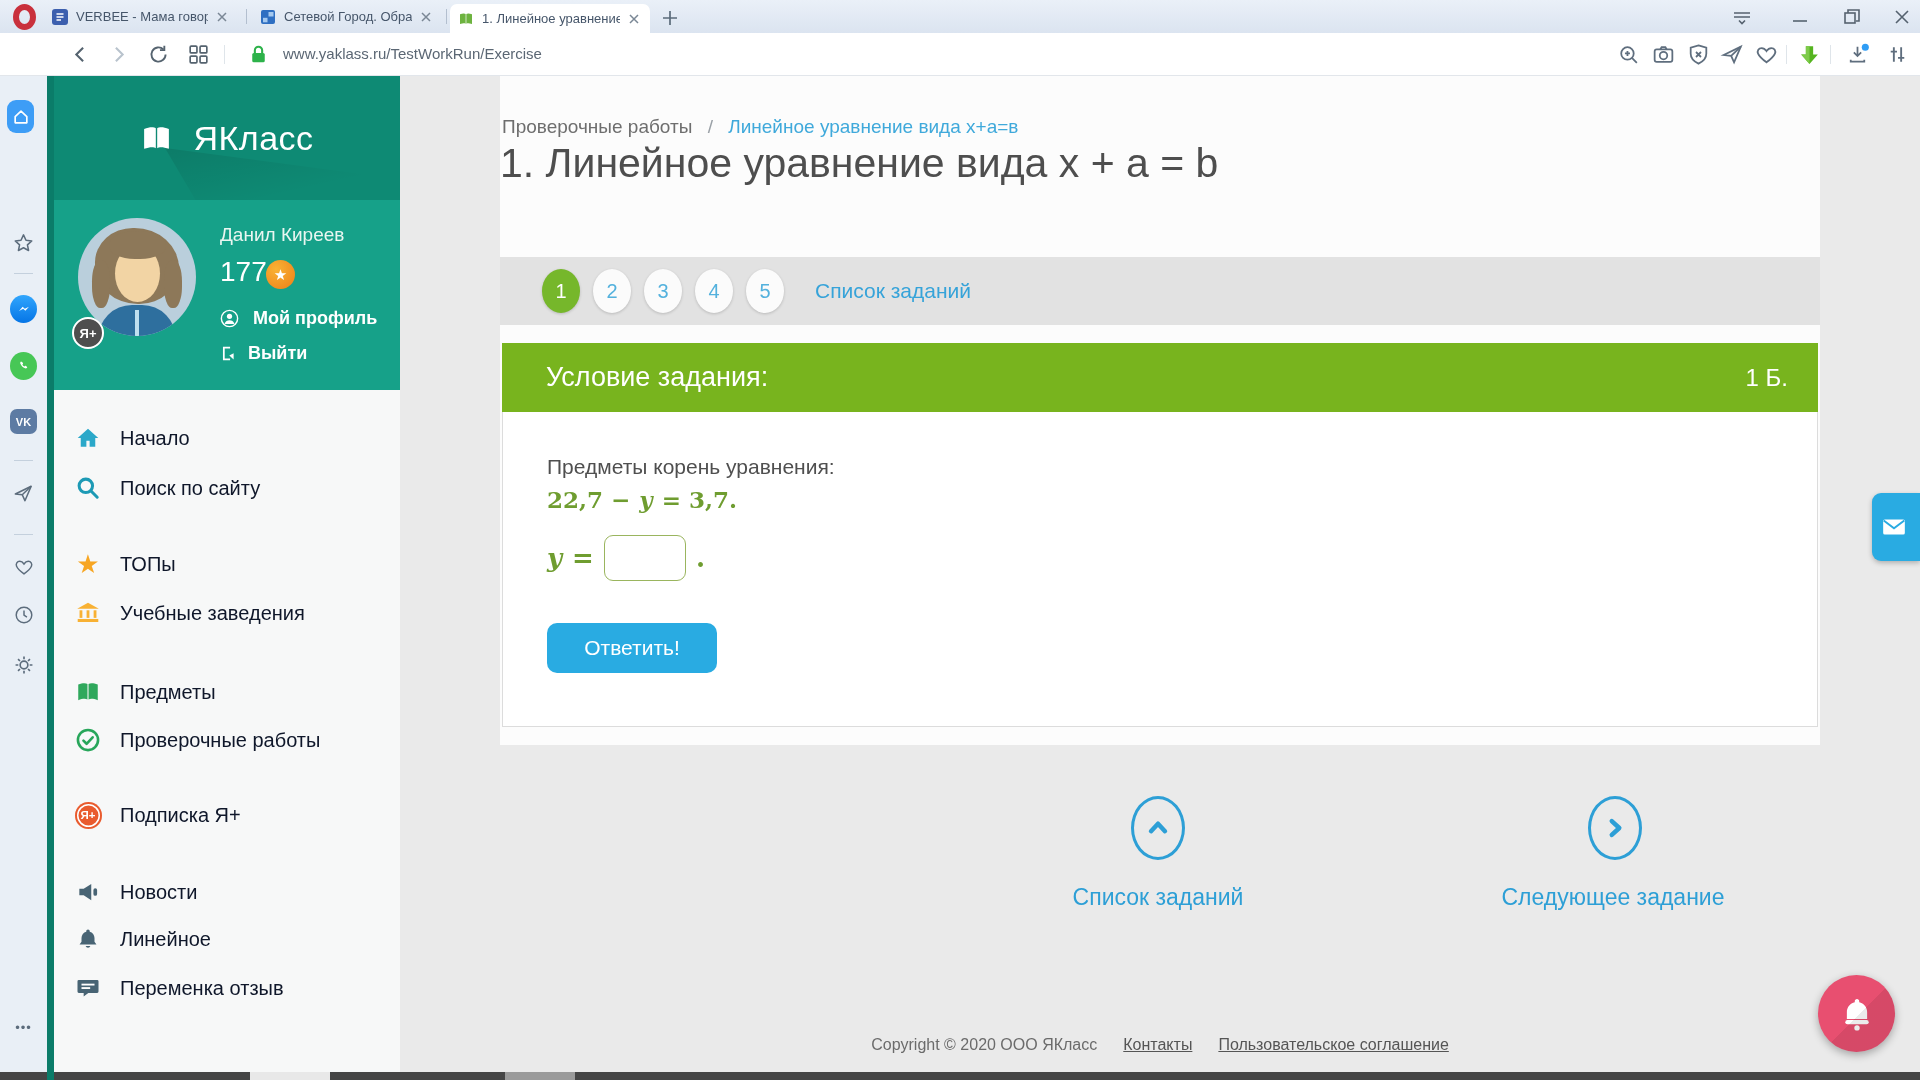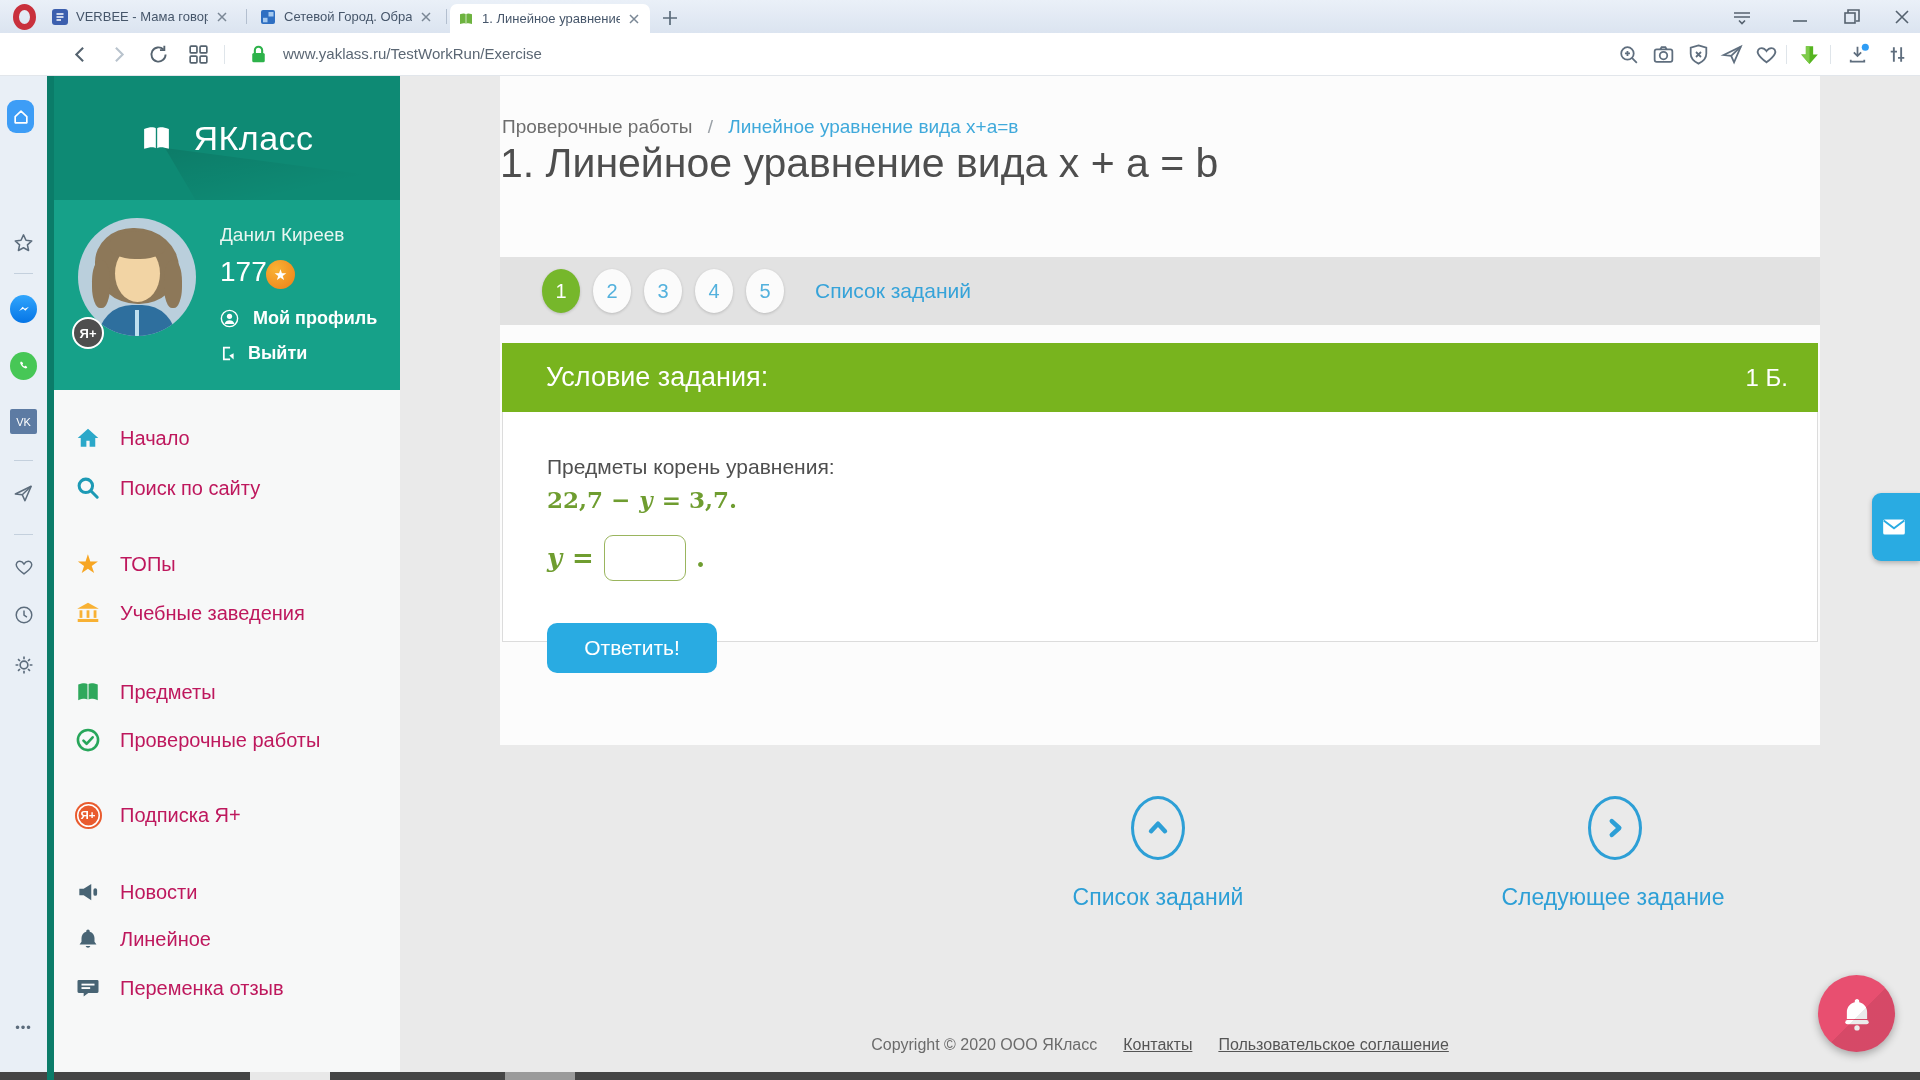--- a/index.html
+++ b/index.html
@@ -29,22 +29,22 @@
 
   
   .oside { position:absolute; left:0; top:76px; width:47px; height:1004px; background:#e9eff6; }
   .oicon { position:absolute; left:10px; width:27px; height:27px; display:flex;
            align-items:center; justify-content:center; }
   .odiv { position:absolute; left:14px; width:19px; height:1px; background:#c4d0dd; }
   .sdbtn { width:33px; height:33px; border-radius:9px; background:#3d9df6;
            display:flex; align-items:center; justify-content:center; }
   .mcirc { width:28px; height:28px; border-radius:50%; display:flex;
            align-items:center; justify-content:center; }
-  .vkbox { width:28px; height:25px; border-radius:2px; background:#5d7ba3; color:#fff;
-           font-size:11px; font-weight:normal; display:flex; align-items:center; justify-content:center; }
+  .vkbox { width:28px; height:25px; border-radius:7px; background:#5d7ba3; color:#fff;
+           font-size:11px; font-weight:bold; display:flex; align-items:center; justify-content:center; }
   .odots { position:absolute; left:0; width:47px; text-align:center; color:#5c6c7c;
            font-size:13px; letter-spacing:1px; }
 
   
   .ykside { position:absolute; left:47px; top:76px; width:353px; height:1004px; background:#f7f8f8; }
   .ykstrip { position:absolute; left:0; top:0; width:7px; height:1004px; background:#0b7c69; z-index:3; }
   .yklogo { position:absolute; left:0; top:0; width:353px; height:124px; background:#0e8a74;
             display:flex; align-items:center; justify-content:center; gap:13px; overflow:hidden; }
   .yklogo::after { content:''; position:absolute; left:118px; top:72px; width:235px; height:52px;
             background:linear-gradient(to bottom right, rgba(0,0,0,.10), rgba(0,0,0,0) 70%);
@@ -68,39 +68,39 @@
                display:flex; align-items:center; justify-content:center; }
   .pname { position:absolute; left:173px; top:24px; font-size:19px; color:#e9f6f1; }
   .ppoints { position:absolute; left:173px; top:56px; font-size:28px; color:#fff; }
   .pstar { position:absolute; left:219px; top:60px; width:29px; height:29px; border-radius:50%;
            background:radial-gradient(circle at 35% 32%, #f9b234, #ee7f17);
            display:flex; align-items:center; justify-content:center; color:#fff; font-size:15px; }
   .plink { position:absolute; left:172px; display:flex; align-items:center; gap:10px;
            color:#fff; font-size:18px; font-weight:bold; }
   .mi { position:absolute; left:25px; height:32px; display:flex; align-items:center; }
   .mi .ic { width:32px; display:flex; justify-content:center; align-items:center; margin-right:16px; }
-  .mi .lb { font-size:20px; color:#be185d; white-space:nowrap; }
+  .mi .lb { font-size:20px; color:#0f172a; white-space:nowrap; }
   .star-glyph { font-size:26px; color:#f7a623; line-height:1; }
   .yaplus-mini { width:27px; height:27px; border-radius:50%; background:#e95b2e; color:#fff;
                  font-size:11.5px; font-weight:bold; display:flex; align-items:center; justify-content:center;
                  box-shadow:inset 0 0 0 2px #e95b2e, inset 0 0 0 3.5px #fff; }
 
   
   .panel { position:absolute; left:500px; top:76px; width:1320px; height:669px; background:#fcfcfc; }
   .crumb { position:absolute; left:2px; top:40px; font-size:19px; }
   .crumb .c1 { color:#6e6e6e; } .crumb .csep { color:#9aa0a6; margin:0 10px; } .crumb .c2 { color:#3fa9db; }
   .ptitle { position:absolute; left:0; top:64px; font-size:41px; color:#4e4e4e; white-space:nowrap; }
   .tstrip { position:absolute; left:0; top:181px; width:1320px; height:68px; background:#e2e2e2;
             display:flex; align-items:center; padding-left:42px; gap:13px; }
   .tnum { width:38px; height:44px; border-radius:50%; background:#fbfbfb;
           box-shadow:0 1px 3px rgba(0,0,0,.18); color:#53b1dd; font-size:20px;
           display:flex; align-items:center; justify-content:center; }
   .tnum.active { background:#76b72b; color:#fff; }
   .tlist { margin-left:18px; color:#36a3d9; font-size:21px; }
-  .card { position:absolute; left:2px; top:267px; width:1316px; height:299px; background:#fff;
+  .card { position:absolute; left:2px; top:267px; width:1316px; height:384px; background:#fff;
           border:1px solid #dcdcdc; border-top:none; }
   .chead { position:absolute; left:-1px; top:0; width:1316px; height:69px; background:#78b41e;
            color:#fff; display:flex; align-items:center; justify-content:space-between;
            padding:0 30px 0 44px; }
   .chead .h { font-size:27px; } .chead .p { font-size:24px; }
   .prompt { position:absolute; left:44px; top:112px; font-size:21px; color:#4f4f4f; }
   .equation { position:absolute; left:44px; top:143px; font-family:"DejaVu Serif",serif;
               font-weight:bold; font-size:23px; color:#6f9d30; display:flex; gap:9px; align-items:baseline; }
   .eq-var { font-style:italic; }
   .answer { position:absolute; left:44px; top:192px; display:flex; align-items:center; gap:10px;

